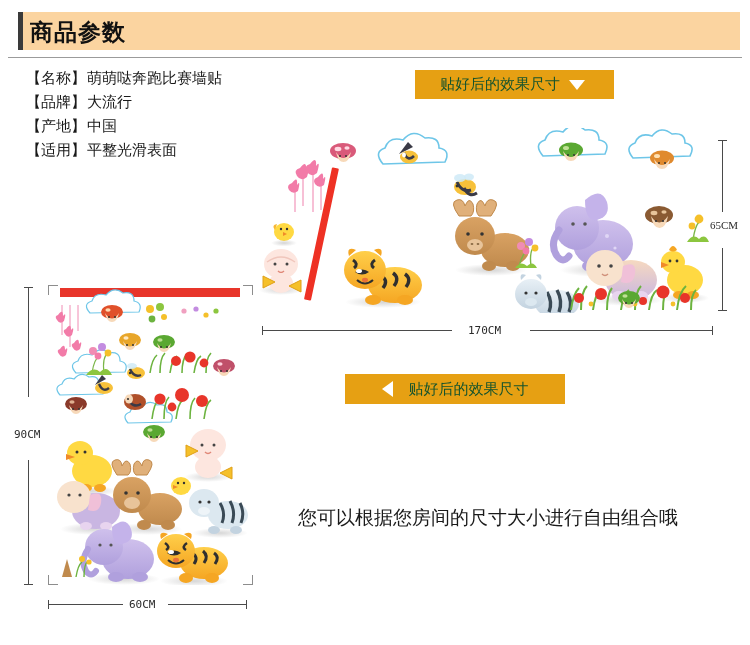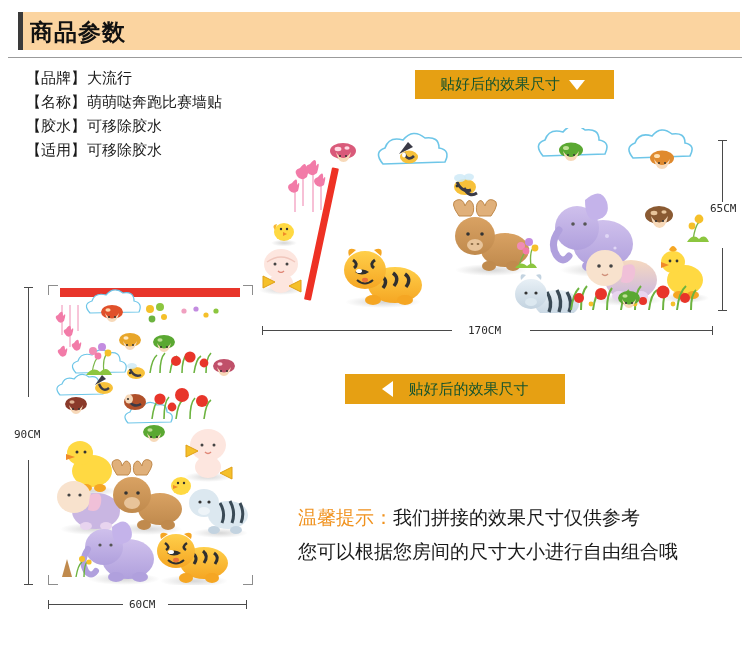--- a/index.html
+++ b/index.html
@@ -110,34 +110,34 @@
 
   <div class="hdr-band"></div>
   <div class="hdr-leftbar"></div>
   <div class="hdr-text">
     <span class="hdr-cn">商品参数</span>
   </div>
   <div class="hdr-rule"></div>
 
   <div class="spec">
     <div class="spec-row">
+      <span class="spec-key">【名称】</span>
+      <span class="spec-val">萌萌哒奔跑比赛墙贴</span>
+    </div>
+    <div class="spec-row">
       <span class="spec-key">【品牌】</span>
       <span class="spec-val">大流行</span>
     </div>
     <div class="spec-row">
-      <span class="spec-key">【名称】</span>
-      <span class="spec-val">萌萌哒奔跑比赛墙贴</span>
-    </div>
-    <div class="spec-row">
-      <span class="spec-key">【胶水】</span>
-      <span class="spec-val">可移除胶水</span>
+      <span class="spec-key">【产地】</span>
+      <span class="spec-val">中国</span>
     </div>
     <div class="spec-row">
       <span class="spec-key">【适用】</span>
-      <span class="spec-val">可移除胶水</span>
+      <span class="spec-val">平整光滑表面</span>
     </div>
   </div>
 
   <div class="banner" id="banner-effect">
     <span>贴好后的效果尺寸</span>
     <span class="tri-down"></span>
   </div>
 
   <div class="art" style="left:255px;top:128px;width:455px;height:185px;">
     <svg width="455" height="185" viewBox="0 0 455 185" xmlns="http://www.w3.org/2000/svg">
@@ -397,21 +397,21 @@
   <div class="mline-h" style="left:262px;top:330px;width:190px;"></div>
   <div class="mline-h" style="left:530px;top:330px;width:182px;"></div>
   <div class="mcap-h" style="left:262px;top:326px;"></div>
   <div class="mcap-h" style="left:712px;top:326px;"></div>
   <div class="mlabel" style="left:468px;top:324px;">170CM</div>
 
   <div class="mline-v" style="left:722px;top:140px;width:1px;height:72px;"></div>
   <div class="mline-v" style="left:722px;top:248px;width:1px;height:62px;"></div>
   <div class="mcap-v" style="left:718px;top:140px;"></div>
   <div class="mcap-v" style="left:718px;top:310px;"></div>
-  <div class="mlabel" style="left:710px;top:202px;">65CM</div>
+  <div class="mlabel" style="left:710px;top:219px;font-family:Liberation Serif, serif;">65CM</div>
 
   <div class="banner" id="banner-received">
     <span class="tri-left"></span>
     <span>贴好后的效果尺寸</span>
   </div>
 
   <div class="sheet">
     <div class="sheet-redbar"></div>
 
     <div class="ck" style="left:0;top:0;">
@@ -692,19 +692,16 @@
   <div class="mcap-v" style="left:24px;top:584px;"></div>
   <div class="mlabel" style="left:14px;top:428px;text-align:right;">90CM</div>
 
   <div class="mline-h" style="left:48px;top:604px;width:75px;"></div>
   <div class="mline-h" style="left:168px;top:604px;width:78px;"></div>
   <div class="mcap-h" style="left:48px;top:600px;"></div>
   <div class="mcap-h" style="left:246px;top:600px;"></div>
   <div class="mlabel" style="left:129px;top:598px;">60CM</div>
 
   <div class="tip">
-    <div class="tip-line">
-      <span class="tip-hl">温馨提示：</span><span>我们拼接的效果尺寸仅供参考</span>
-    </div>
     <div class="tip-line">您可以根据您房间的尺寸大小进行自由组合哦</div>
   </div>
 
 </div>
 
 </body></html>

